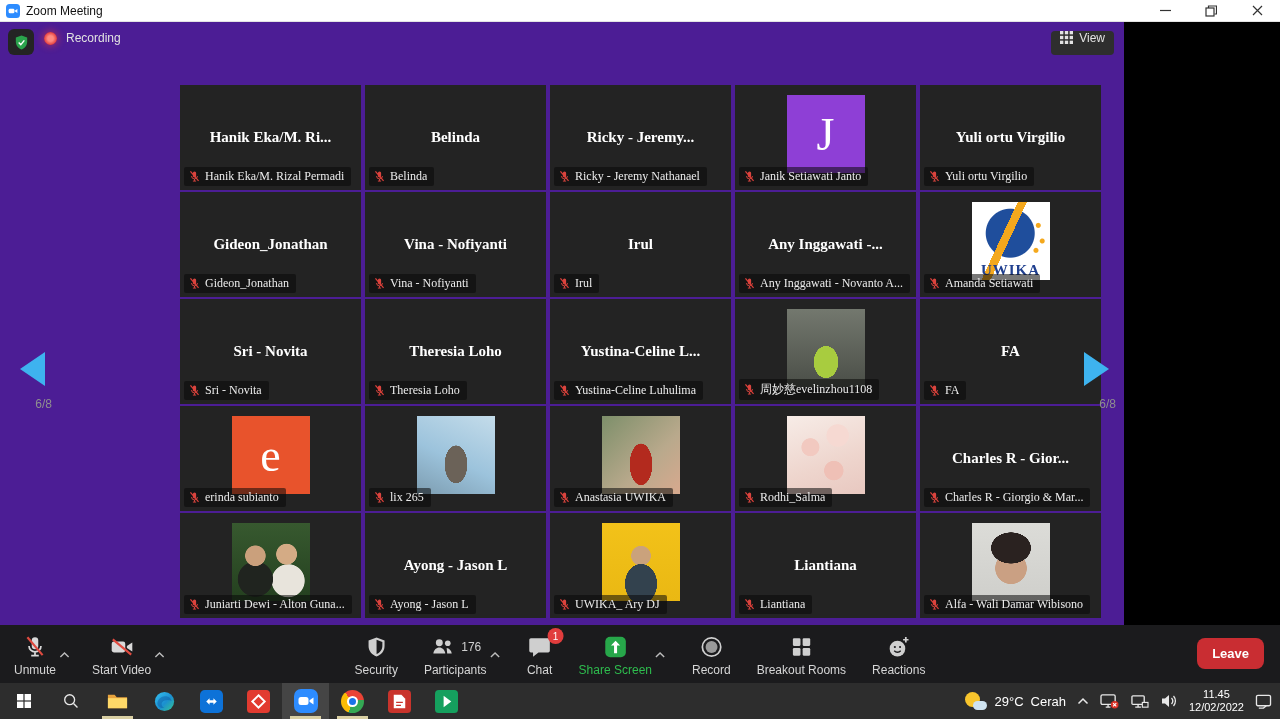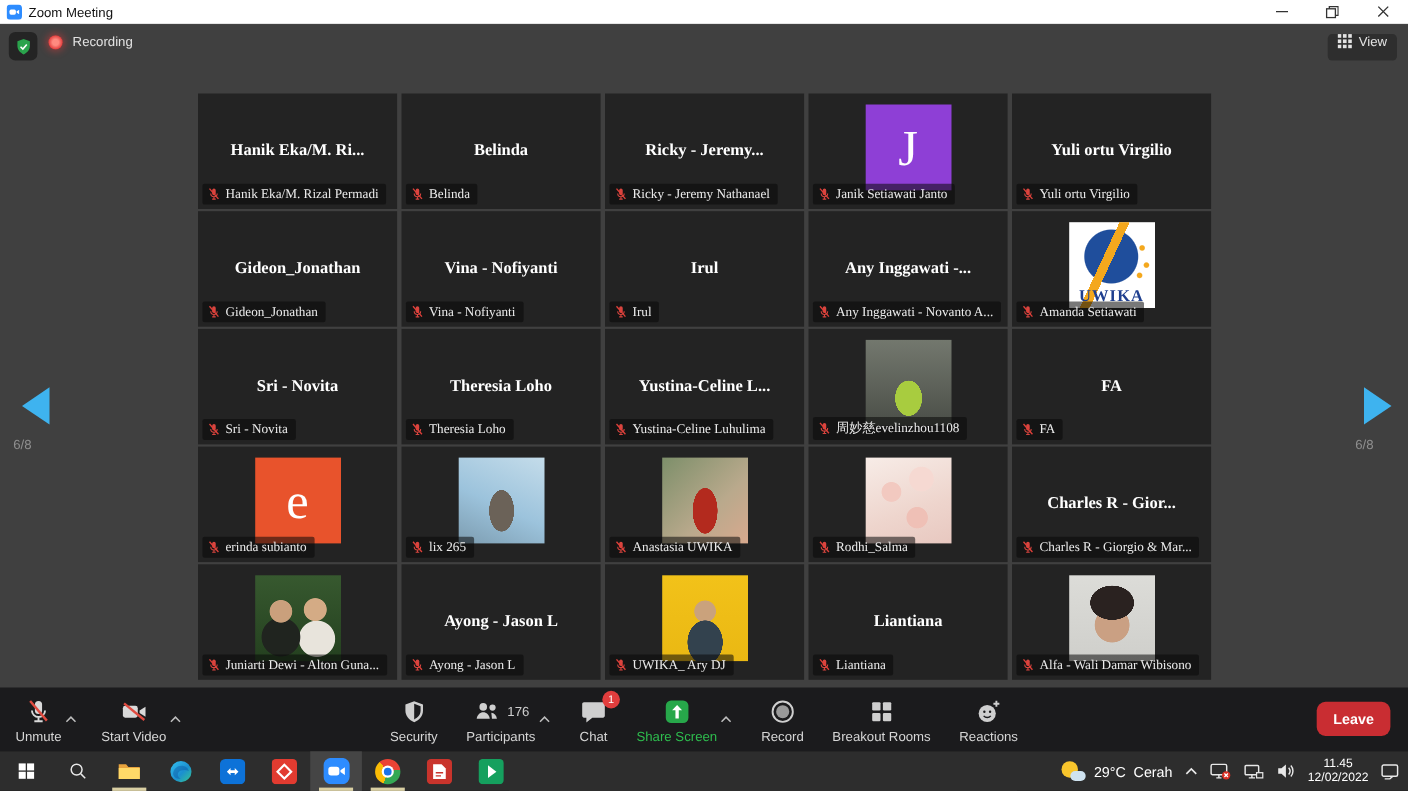--- a/index.html
+++ b/index.html
@@ -8,21 +8,21 @@
 
   
   .titlebar{position:absolute;top:0;left:0;width:1280px;height:22px;background:#ffffff;
     display:flex;align-items:center;border-bottom:1px solid #e3e3e3;box-sizing:border-box;}
   .titlebar .appico{margin:0 6px 0 6px;display:flex;}
   .titlebar .wtitle{font-size:12px;color:#111;}
   .win-controls{margin-left:auto;display:flex;height:100%;}
   .win-btn{width:46px;height:100%;display:flex;align-items:center;justify-content:center;}
 
   
-  .meeting{position:absolute;top:22px;left:0;width:1280px;height:661px;background:#404040;}
+  .meeting{position:absolute;top:22px;left:0;width:1124px;height:661px;background:#4c1d95;}
 
   .topbar{position:absolute;top:0;left:0;right:0;height:46px;}
   .shield-chip{position:absolute;left:8px;top:7px;width:26px;height:26px;background:#242424;
     border-radius:6px;display:flex;align-items:center;justify-content:center;}
   .rec-group{position:absolute;left:44px;top:9px;display:flex;align-items:center;gap:9px;}
   .rec-dot{width:13px;height:13px;border-radius:50%;
     background:radial-gradient(circle,#ff8a80 0 30%,#e23b3b 70%);
     box-shadow:0 0 7px 2px rgba(226,59,59,.45);}
   .rec-label{font-size:12px;color:#e2e2e2;}
   .toast{position:absolute;left:50%;transform:translateX(-50%);top:0;height:42px;
@@ -78,21 +78,21 @@
   .av-yellow-portrait-photo{background:
       radial-gradient(ellipse 34% 42% at 50% 78%,#33424e 0 60%,transparent 61%),
       radial-gradient(circle at 50% 42%,#caa27c 0 16%,transparent 17%),
       linear-gradient(#f2c219,#eab813);}
   .av-child-photo{background:
       radial-gradient(ellipse 46% 36% at 50% 32%,#2a2220 0 55%,transparent 56%),
       radial-gradient(circle at 50% 58%,#caa083 0 26%,transparent 27%),
       linear-gradient(#dcdcd8,#cfcfcb);}
 
   
-  .nav{position:absolute;top:330px;width:40px;text-align:left;}
+  .nav{position:absolute;top:330px;width:40px;text-align:right;}
   .nav-left{left:12px;} .nav-right{right:8px;}
   .tri{width:0;height:0;margin:0 auto;cursor:pointer;}
   .tri-left{border-top:17px solid transparent;border-bottom:17px solid transparent;
     border-right:25px solid #3eb3ef;}
   .tri-right{border-top:17px solid transparent;border-bottom:17px solid transparent;
     border-left:25px solid #3eb3ef;}
   .pageind{margin-top:11px;color:#8f8f8f;font-size:12px;}
 
   
   .toolbar{position:absolute;left:0;bottom:0;width:1280px;height:58px;background:#1b1b1d;}

